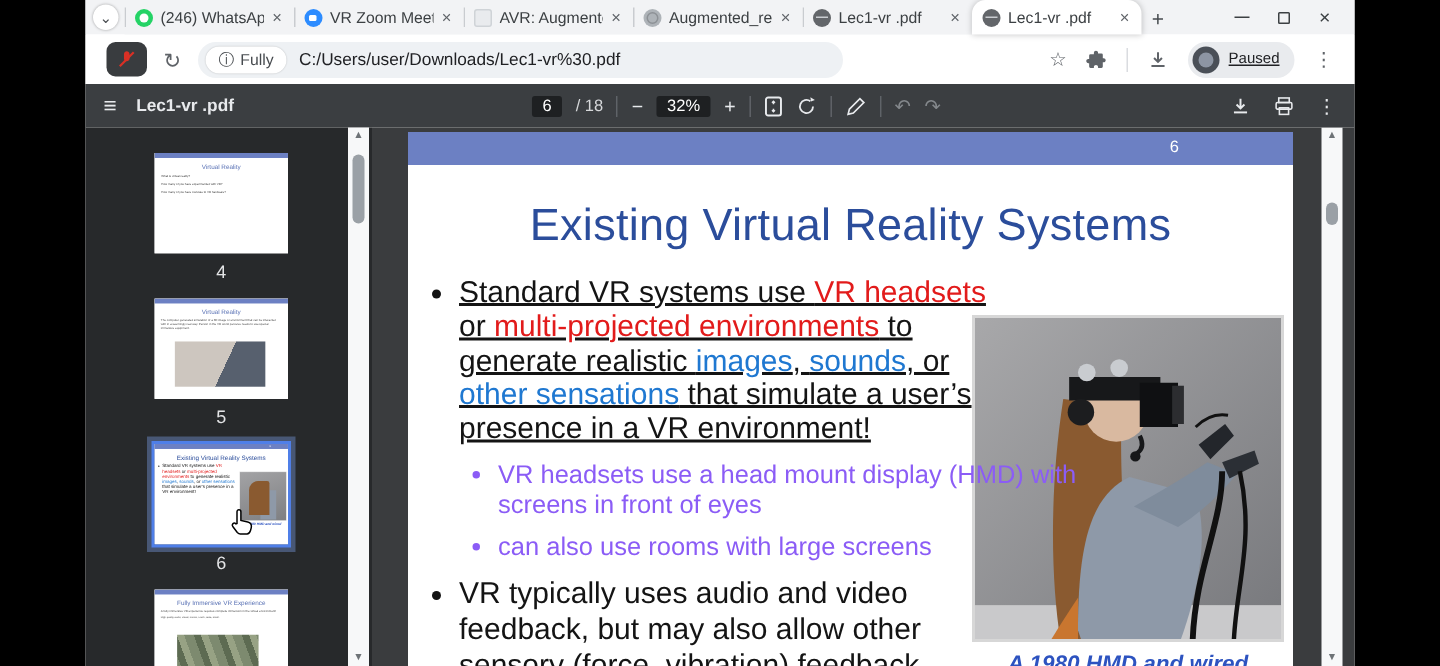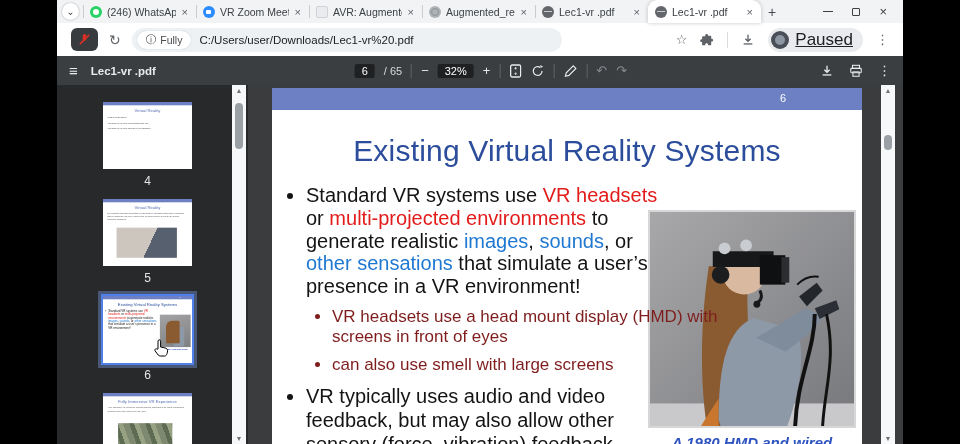--- a/index.html
+++ b/index.html
@@ -41,21 +41,21 @@
   .omnibox { width:430px; height:24px; background:#eef1f4; border-radius:13px; display:flex; align-items:center; gap:8px; padding:0 5px 0 5px; }
   .chip { background:#fff; border-radius:10px; height:18px; padding:0 9px; display:flex; align-items:center; gap:4px;
           font-size:10.5px; color:#474b4f; box-shadow:0 0 1px rgba(0,0,0,.25); }
   .url { font-size:11.5px; color:#202124; white-space:nowrap; overflow:hidden; }
   .bar-right { margin-left:auto; display:flex; align-items:center; gap:13px; }
   .star { font-size:13px; color:#5f6368; }
   .vdiv { width:1px; height:16px; background:#dadce0; }
   .profile { display:flex; align-items:center; gap:6px; background:#e9ebee; border-radius:12px; height:24px; padding:2px 10px 2px 3px; }
   .avatar { width:18px; height:18px; border-radius:50%; background:#4a4f57; position:relative; overflow:hidden; }
   .avatar::after { content:""; position:absolute; left:4px; top:4px; width:10px; height:10px; border-radius:50%; background:#8d95a3; }
-  .profile-label { font-size:17px; color:#202124;text-decoration:underline; }
+  .profile-label { font-size:10px; color:#202124;text-decoration:underline; }
   .kebab { font-size:13px; color:#5f6368; }
 
   
   .pdftoolbar { height:29px; background:#3b3e41; display:flex; align-items:center; color:#e8eaed; padding:0 12px; position:relative; flex:0 0 29px; }
   .hamburger { font-size:15px; color:#e8eaed; }
   .pdf-title { font-size:11.5px; font-weight:bold; margin-left:13px; }
   .tb-center { position:absolute; left:50%; top:0; height:100%; transform:translateX(-46%);
                display:flex; align-items:center; gap:9px; }
   .numbox { background:#1e2022; border-radius:2px; padding:1px 7px; font-size:11px; color:#fff; }
   .tb-total { font-size:11px; color:#d6d8da; }
@@ -99,23 +99,23 @@
   .scroll-arrow { font-size:7px; color:#6e7377; line-height:1; }
   .scroll-thumb { position:absolute; left:3px; width:8px; background:#9aa0a6; border-radius:4px; }
   .side-scroll .scroll-thumb { top:18px; height:46px; }
 
   .main { flex:1; background:#3a3c3e; position:relative; overflow:hidden; }
   .page { position:absolute; left:24px; top:3px; width:590px; height:620px; background:#fff; overflow:hidden; }
   .pheader { height:22px; background:#6c80c3; position:relative; }
   .pgnum { position:absolute; right:76px; top:4px; color:#fff; font-size:11px; }
   .ptitle { margin-top:24px; text-align:center; color:#2b4d9b; font-size:30px; letter-spacing:.2px; }
   .pbody { padding:16px 0 0 14px; width:410px; position:relative; z-index:2; }
-  .b1 { list-style:disc; padding-left:20px; width:388px; font-size:20px; line-height:1.14; color:#141414; }
+  .b1 { list-style:disc; padding-left:20px; width:388px; font-size:20px; line-height:1.14; color:#141414;text-decoration:underline; }
   .bsub { list-style:disc; padding-left:18px; margin:9px 0 9px 28px; width:408px;
-          font-size:17px; line-height:1.2; color:#7f1d1d; }
+          font-size:17px; line-height:1.2; color:#8b5cf6; }
   .bsub li { margin-bottom:7px; }
   .b2 { list-style:disc; padding-left:20px; width:378px; font-size:20px; line-height:1.2; color:#141414; margin-top:4px; }
   .photo { position:absolute; left:376px; top:122px; width:208px; height:218px; border:2px solid #d7d7d7; z-index:1; }
   .photo svg { display:block; width:100%; height:100%; }
   .caption { position:absolute; left:368px; top:346px; width:224px; text-align:center;
              color:#2d53c0; font-style:italic; font-weight:bold; font-size:15px; z-index:2; }
   .main-scroll { right:8px; }
   .main-scroll .scroll-thumb { top:50px; height:15px; }
 
   .cursor { position:absolute; left:146px; top:336px; z-index:60; }
@@ -181,21 +181,21 @@
           <path d="M5 3.2C5 2 6 1.2 7 1.2S9 2 9 3.2v3.2c0 1.2-1 2-2 2s-2-.8-2-2z" fill="#d93025"></path>
           <path d="M2 12 12 2" stroke="#d93025" stroke-width="1.6"></path>
         </svg>
       </span>
       <span class="reload">↻</span>
       <div class="omnibox">
         <span class="chip">
           <span>ⓘ</span>
           <span>Fully</span>
         </span>
-        <span class="url">C:/Users/user/Downloads/Lec1-vr%20.pdf</span>
+        <span class="url">C:/Users/user/Downloads/Lec1-vr%30.pdf</span>
       </div>
       <div class="bar-right">
         <span class="star">☆</span>
         <span class="ticon">
           <svg width="14" height="14" viewBox="0 0 16 16">
               <path d="M6 2.6c0-.9.7-1.6 1.6-1.6s1.6.7 1.6 1.6V3h2.6a1 1 0 0 1 1 1v2.6h.6c.9 0 1.6.7 1.6 1.6s-.7 1.6-1.6 1.6h-.6V13a1 1 0 0 1-1 1H9.2v-.6c0-.9-.7-1.6-1.6-1.6S6 12.5 6 13.4v.6H3.4a1 1 0 0 1-1-1v-2.6h-.6C.9 10.4.2 9.7.2 8.8S.9 7.2 1.8 7.2h.6V4.6a1 1 0 0 1 1-1H6z" fill="#5f6368"></path>
             </svg>
         </span>
         <span class="vdiv"></span>
         <span class="ticon">
@@ -211,21 +211,21 @@
         <span class="kebab">⋮</span>
       </div>
     </div>
 
     <div class="pdftoolbar">
       <span class="hamburger">≡</span>
       <span class="pdf-title">Lec1-vr .pdf</span>
 
       <div class="tb-center">
         <span class="numbox">6</span>
-        <span class="tb-total">/ 65</span>
+        <span class="tb-total">/ 18</span>
         <span class="tsep"></span>
         <span class="tglyph">−</span>
         <span class="numbox">32%</span>
         <span class="tglyph">+</span>
         <span class="tsep"></span>
         <span class="ticon">
           <svg width="12" height="14" viewBox="0 0 12 14">
               <rect x="1" y="1" width="10" height="12" rx="1.5" fill="none" stroke="#e8eaed" stroke-width="1.3"></rect>
               <path d="M6 3.5v2M5 4.5 6 3.5 7 4.5M6 10.5v-2M5 9.5 6 10.5 7 9.5" stroke="#e8eaed" stroke-width="1" fill="none"></path>
             </svg>
@@ -338,21 +338,21 @@
             <span class="pgnum">6</span>
           </div>
           <div class="ptitle">Existing Virtual Reality Systems</div>
 
           <div class="pbody">
             <ul class="b1">
               <li><span>Standard VR systems use </span><span class="red">VR headsets</span><span> or </span><span class="red">multi-projected environments</span><span> to generate realistic </span><span class="blu">images</span><span>, </span><span class="blu">sounds</span><span>, or </span><span class="blu">other sensations</span><span> that simulate a user’s presence in a VR environment!</span></li>
             </ul>
             <ul class="bsub">
               <li>VR headsets use a head mount display (HMD) with screens in front of eyes</li>
-              <li>can also use smell with large screens</li>
+              <li>can also use rooms with large screens</li>
             </ul>
             <ul class="b2">
               <li>VR typically uses audio and video feedback, but may also allow other sensory (force, vibration) feedback</li>
             </ul>
           </div>
 
           <div class="photo">
             <svg viewBox="0 0 208 218" preserveAspectRatio="none">
               <defs>
                 <linearGradient id="bg" x1="0" y1="0" x2="1" y2="1">

